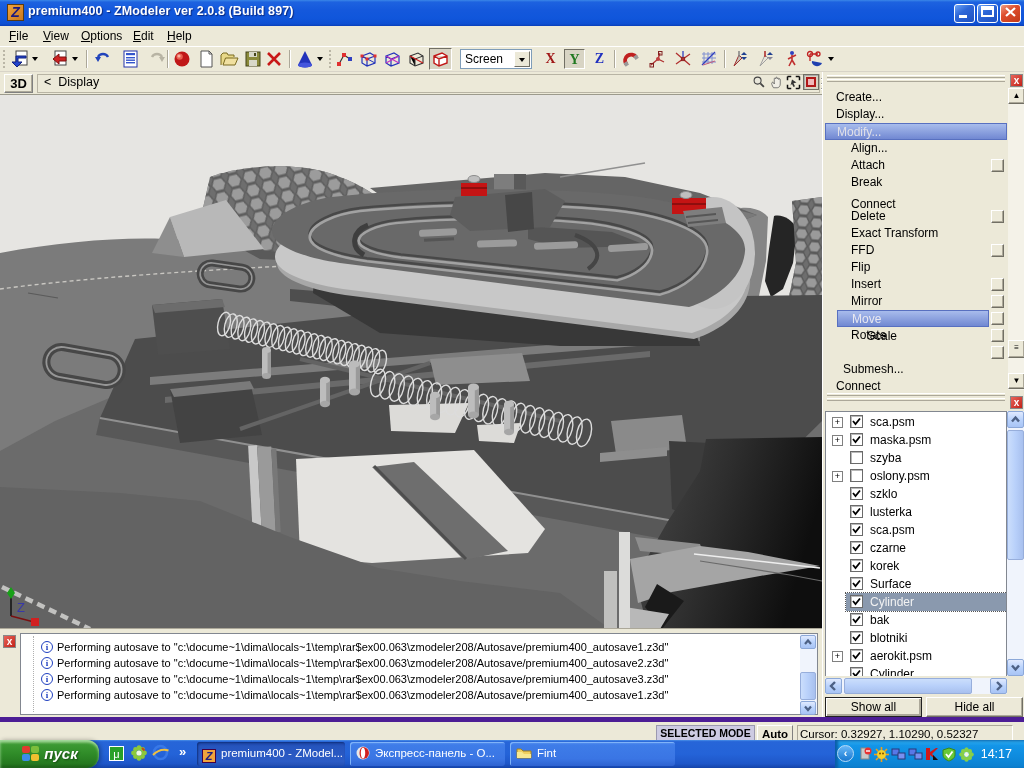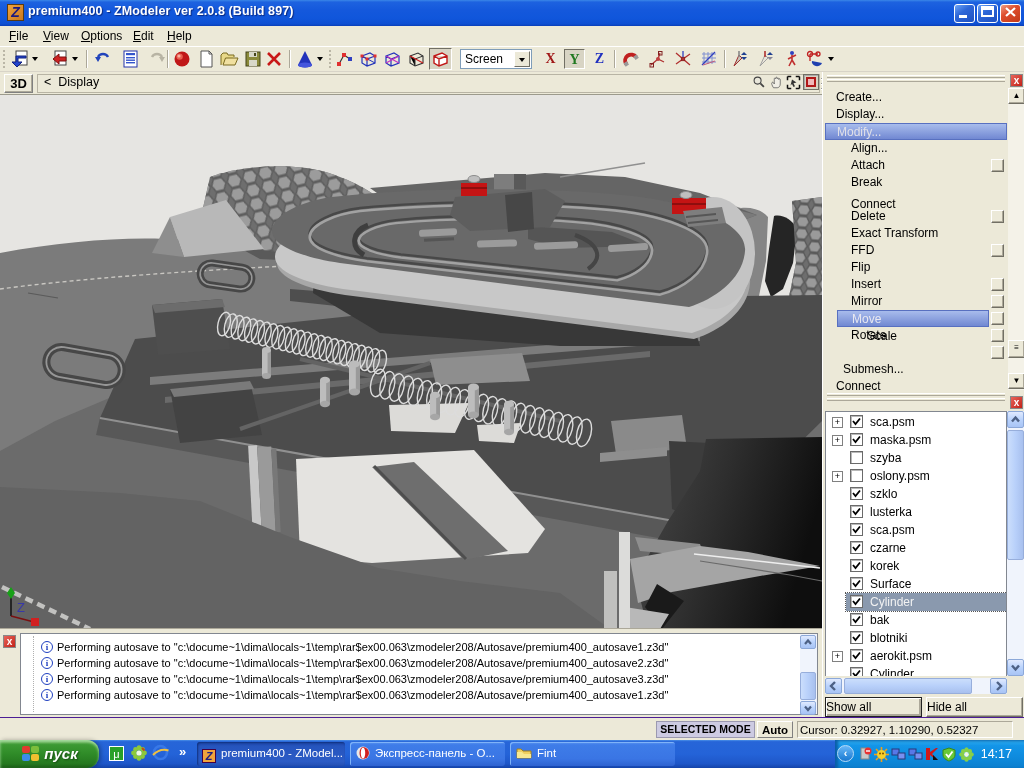--- a/index.html
+++ b/index.html
@@ -41,28 +41,28 @@
 .xbtn{position:absolute;background:linear-gradient(180deg,#E1EAFE,#BAD3FC 50%,#A8C4F5);border:1px solid #8CA8D8;border-radius:2px;color:#4D6185;text-align:center;font-weight:bold}
 .xthumb{position:absolute;background:linear-gradient(90deg,#CBDEFC,#B8D0FA 50%,#A8C0EE);border:1px solid #97AEDB;border-radius:2px}
 .xthumbh{position:absolute;background:linear-gradient(180deg,#CBDEFC,#B8D0FA 50%,#A8C0EE);border:1px solid #97AEDB;border-radius:2px}
 .xtrack{position:absolute;background:#F0F4FC}
 
 #list2{position:absolute;left:2px;top:21px;width:182px;height:265px;background:#fff;border:1px solid #828790;border-bottom:none;overflow:hidden}
 .lrow{position:absolute;left:0;width:182px;height:18px;font-size:12px;line-height:18px;color:#000}
 .cb{position:absolute;left:24px;top:2px;width:13px;height:13px;background:#fff;border:1px solid #6A6A6A;box-shadow:inset 1px 1px 0 #B8B8B8}
 .plus{position:absolute;left:6px;top:4px;width:11px;height:11px;background:#fff;border:1px solid #808080;font-size:9px;line-height:9px;text-align:center;color:#000}
 .ltxt{position:absolute;left:44px;top:0}
-.btn{position:absolute;height:20px;background:#ECE9D8;border:1px solid #fff;border-right-color:#716F64;border-bottom-color:#716F64;box-shadow:inset -1px -1px 0 #ACA899;line-height:18px;font-size:12px;color:#000}
+.btn{position:absolute;height:20px;background:#ECE9D8;border:1px solid #fff;border-right-color:#716F64;border-bottom-color:#716F64;box-shadow:inset -1px -1px 0 #ACA899;text-align:center;line-height:18px;font-size:12px;color:#000}
 
 #log{left:0;top:628px;width:822px;height:89px;background:#ECE9D8;border-top:1px solid #ACA899}
 #logwhite{position:absolute;left:20px;top:4px;width:798px;height:82px;background:#fff;border:1px solid #828790}
 .logrow{position:absolute;left:14px;width:770px;height:16px;font-size:11px;line-height:16px;color:#000;white-space:nowrap}
 .icircle{position:absolute;left:20px;width:12px;height:12px;border:1.5px solid #2040C0;border-radius:50%;color:#2040C0;font-size:9px;font-weight:bold;text-align:center;line-height:11px;font-family:"Liberation Serif",serif}
 
-#status{left:0;top:717px;width:1024px;height:23px;background:#ECE9D8;border-top:1px solid #4c1d95}
+#status{left:0;top:717px;width:1024px;height:23px;background:#ECE9D8;border-top:5px solid #4c1d95}
 .sbox{position:absolute;top:3px;height:17px;font-size:11.5px;line-height:16px}
 
 #taskbar{left:0;top:740px;width:1024px;height:28px;background:linear-gradient(180deg,#4A90E8 0%,#2765D8 6%,#2463D8 50%,#1E56C8 85%,#1443A8 100%);}
 #startbtn{position:absolute;left:0;top:0;width:99px;height:28px;background:linear-gradient(180deg,#7CBE6C 0%,#3D9A34 15%,#2F8B28 50%,#25781F 85%,#1A5C16 100%);border-radius:0 12px 12px 0;box-shadow:inset 0 2px 3px #A6DCA0, 2px 0 4px rgba(0,0,0,.3);color:#fff;font-weight:bold;font-style:italic;font-size:15px;text-align:center;line-height:27px;text-shadow:1px 1px 2px #1a4a12}
 .taskbtn{position:absolute;top:2px;height:24px;border-radius:3px;color:#fff;font-size:11.5px;line-height:23px;white-space:nowrap;overflow:hidden}
 .tbn{background:linear-gradient(180deg,#5A94F2 0%,#3E7CE8 12%,#3A75E4 70%,#2E62D0 100%);box-shadow:inset 1px 1px 0 #7FB3F8}
 .tba{background:linear-gradient(180deg,#1E48AC 0%,#2655BE 20%,#2C5CC6 80%,#2450B4 100%);box-shadow:inset 1px 1px 2px #10307C}
 #tray{position:absolute;right:0;top:0;width:189px;height:28px;background:linear-gradient(180deg,#35B2F2 0%,#1395E8 20%,#0E8BDE 60%,#0C7FCE 100%);box-shadow:inset 3px 1px 3px #0A5FA8;color:#fff}
 </style></head><body>
 <div id="title" class="abs">

